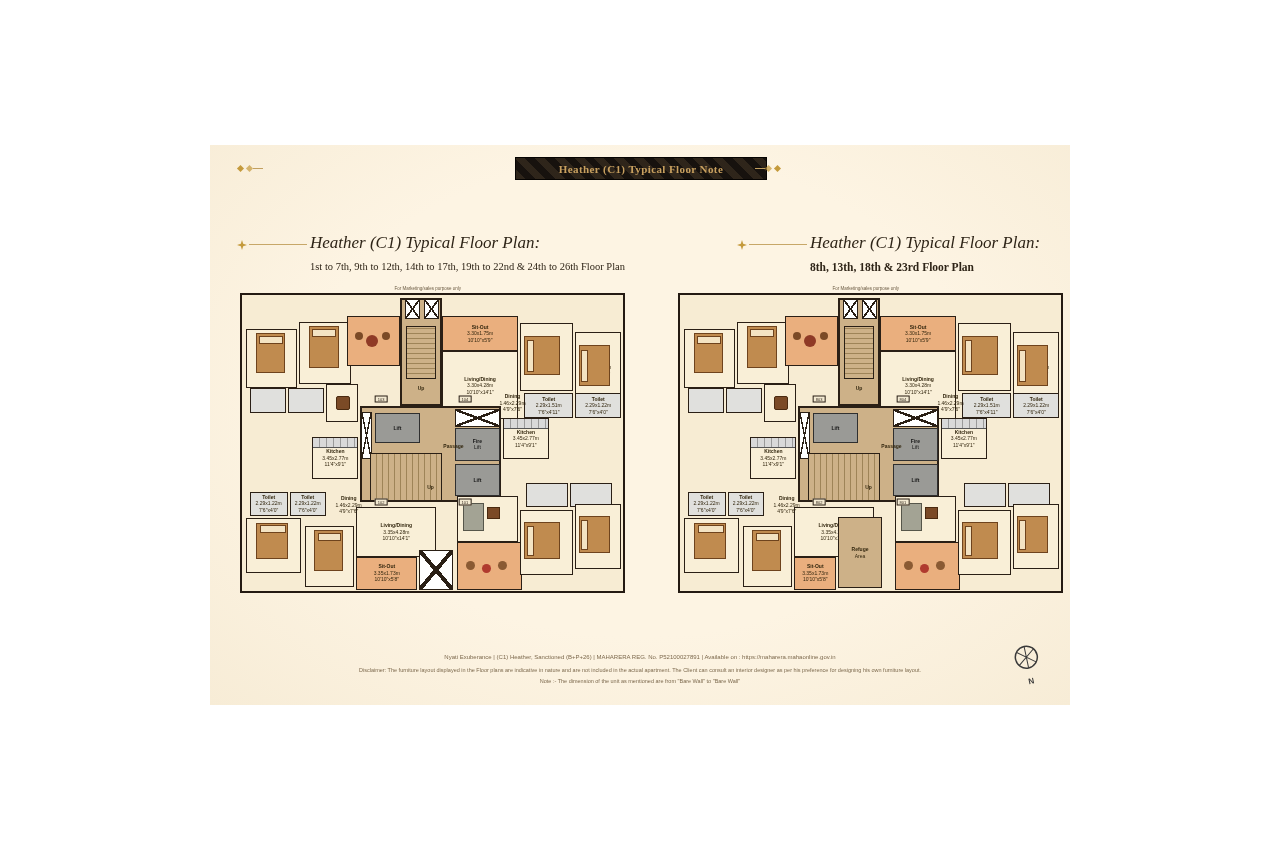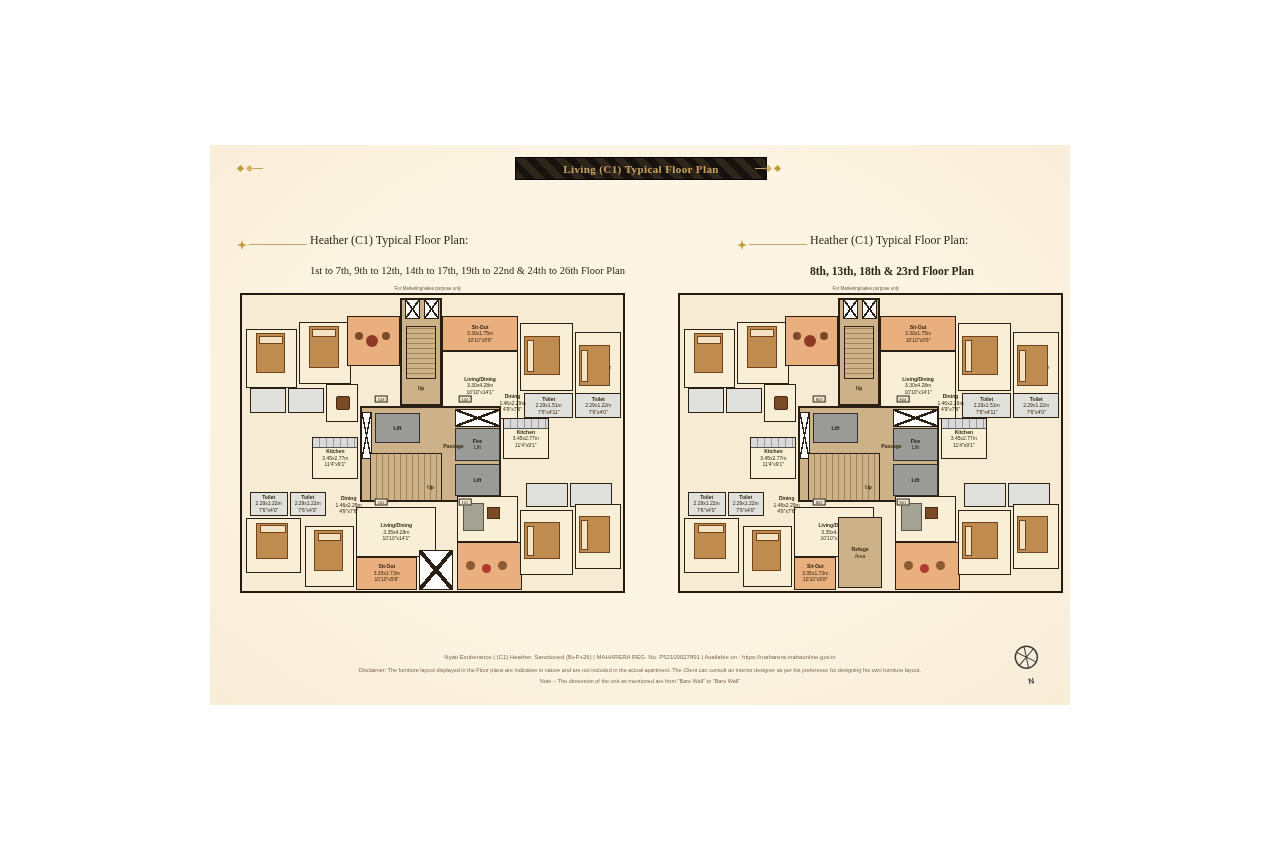--- a/index.html
+++ b/index.html
@@ -16,21 +16,21 @@
   .banner-orn .ln{position:absolute;top:4px;left:15px;width:10px;height:1px;background:#c2a060;}
   .orn-l{left:28px;} .orn-r{left:548px;transform:scaleX(-1);}
   
   .flourish{position:absolute;top:95px;width:72px;height:10px;}
   .flourish .star{position:absolute;left:0;top:0;width:10px;height:10px;background:#c49a3c;
      clip-path:polygon(50% 0,62% 38%,100% 50%,62% 62%,50% 100%,38% 62%,0 50%,38% 38%);}
   .flourish .line{position:absolute;left:12px;top:4px;width:58px;height:1px;background:#c7a768;}
   .fl-left{left:27px;} .fl-right{left:527px;}
   .section-title{position:absolute;top:88px;font-family:"Liberation Serif",serif;color:#2e2417;}
   .st-left{left:100px;} .st-right{left:600px;}
-  .section-title .l1{font-size:12px;margin-bottom:17px;}
+  .section-title .l1{font-size:17px;margin-bottom:8px;font-style:italic;}
   .section-title .l2{font-size:10.5px;}
   .st-right .l2{font-weight:bold;font-size:11.5px;}
   
   .plan-box{position:absolute;top:148px;width:385px;height:300px;background:#f7ecd3;
      border:2.5px solid #241a12;box-sizing:border-box;}
   #plan0{left:30px;} #plan1{left:468px;}
   .plan-note{position:absolute;top:-9px;left:40%;font:4.5px "Liberation Sans",sans-serif;
      color:#6a5a42;white-space:nowrap;}
   .room{position:absolute;border:1.2px solid #2a1f15;background:#f9efd7;box-sizing:border-box;}
   .room.sitout{background:#eaaf7e;}
@@ -80,21 +80,21 @@
   .compass{position:absolute;left:800px;top:498px;width:36px;height:44px;
      transform:rotate(-12deg);text-align:center;}
   .compass .cn{font:bold 8px "Liberation Sans",sans-serif;color:#3a3a3a;margin-top:-2px;}
 </style>
 </head>
 <body>
 
 <div class="page">
 
   <div class="banner">
-    <span>Living (C1) Typical Floor Plan</span>
+    <span>Heather (C1) Typical Floor Note</span>
   </div>
   <div class="banner-orn orn-l">
     <i class="d"></i>
     <i class="d b"></i>
     <i class="ln"></i>
   </div>
   <div class="banner-orn orn-r">
     <i class="d"></i>
     <i class="d b"></i>
     <i class="ln"></i>

